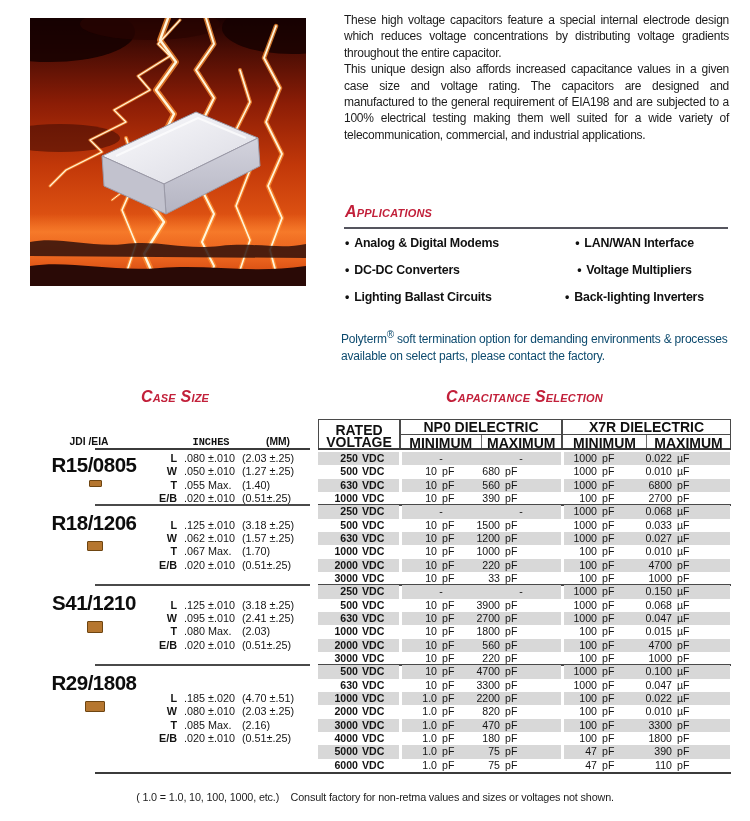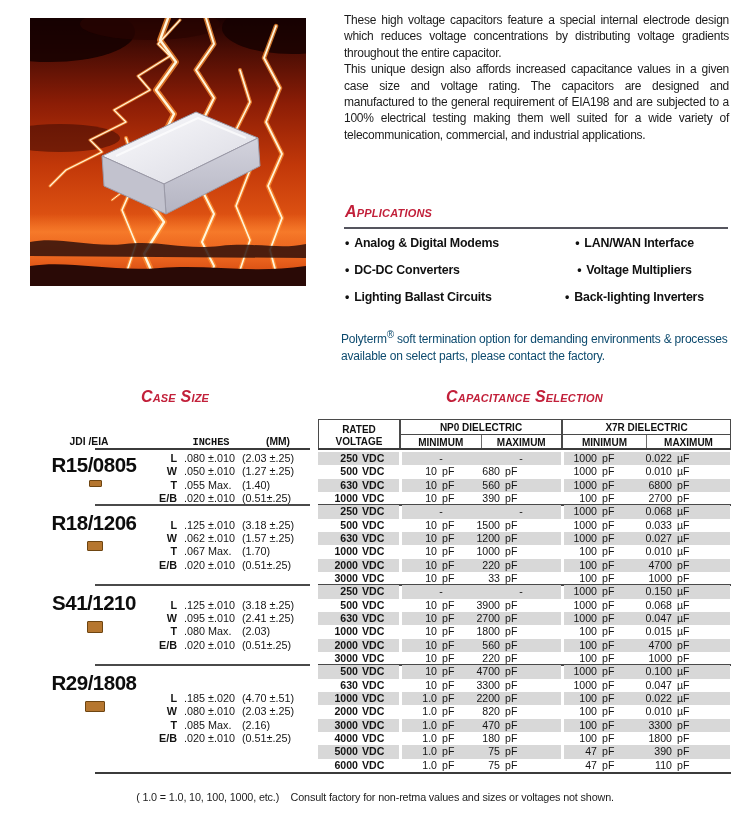--- a/index.html
+++ b/index.html
@@ -35,21 +35,21 @@
   
   .lt-head{position:absolute;top:436px;height:13px;font-size:10.3px;font-weight:bold;
            text-align:center;color:#111;}
   #lh-jdi{left:49px;width:80px;}
   #lh-in{left:181px;width:60px;font-family:Liberation Mono, monospace;}
   #lh-mm{left:247px;width:62px;}
   #lt-head-line{position:absolute;left:95px;top:448px;width:215px;height:2.2px;background:#3b3b3b;}
 
   
   .hbox{position:absolute;top:419px;height:31px;border:1px solid #4a4a4a;border-bottom:none;
-        box-sizing:border-box;font-size:10px;font-weight:bold;color:#111;}
+        box-sizing:border-box;font-size:14px;font-weight:bold;color:#111;}
   #hb-v{left:318px;width:82px;text-align:center;line-height:12px;padding-top:4px;}
   #hb-np0{left:400px;width:162px;}
   #hb-x7r{left:562px;width:169px;}
   .dname{height:14px;line-height:15px;text-align:center;border-bottom:1px solid #4a4a4a;}
   .minmax{display:flex;height:15px;line-height:16px;}
   .minmax span{flex:1;text-align:center;}
   .minmax span:first-child{border-right:1px solid #6a6a6a;}
   #cap-head-line{position:absolute;left:318px;top:448px;width:413px;height:2.2px;background:#3b3b3b;}
 
   

